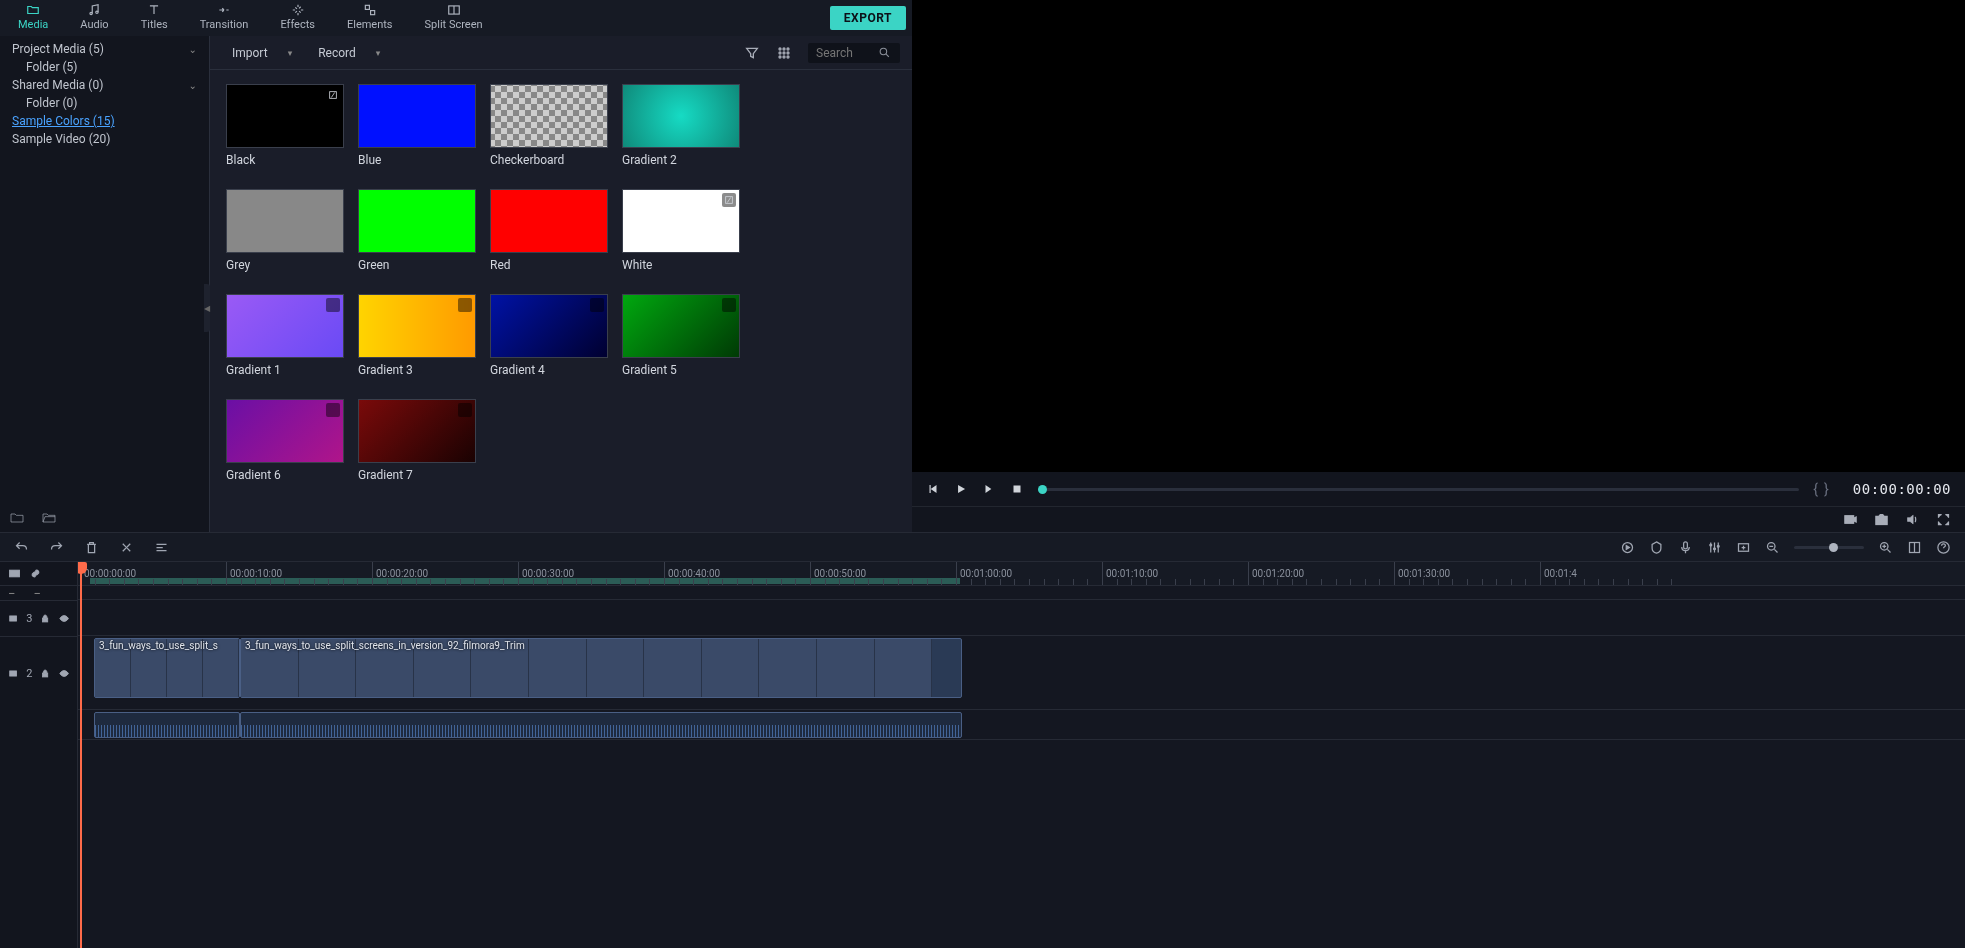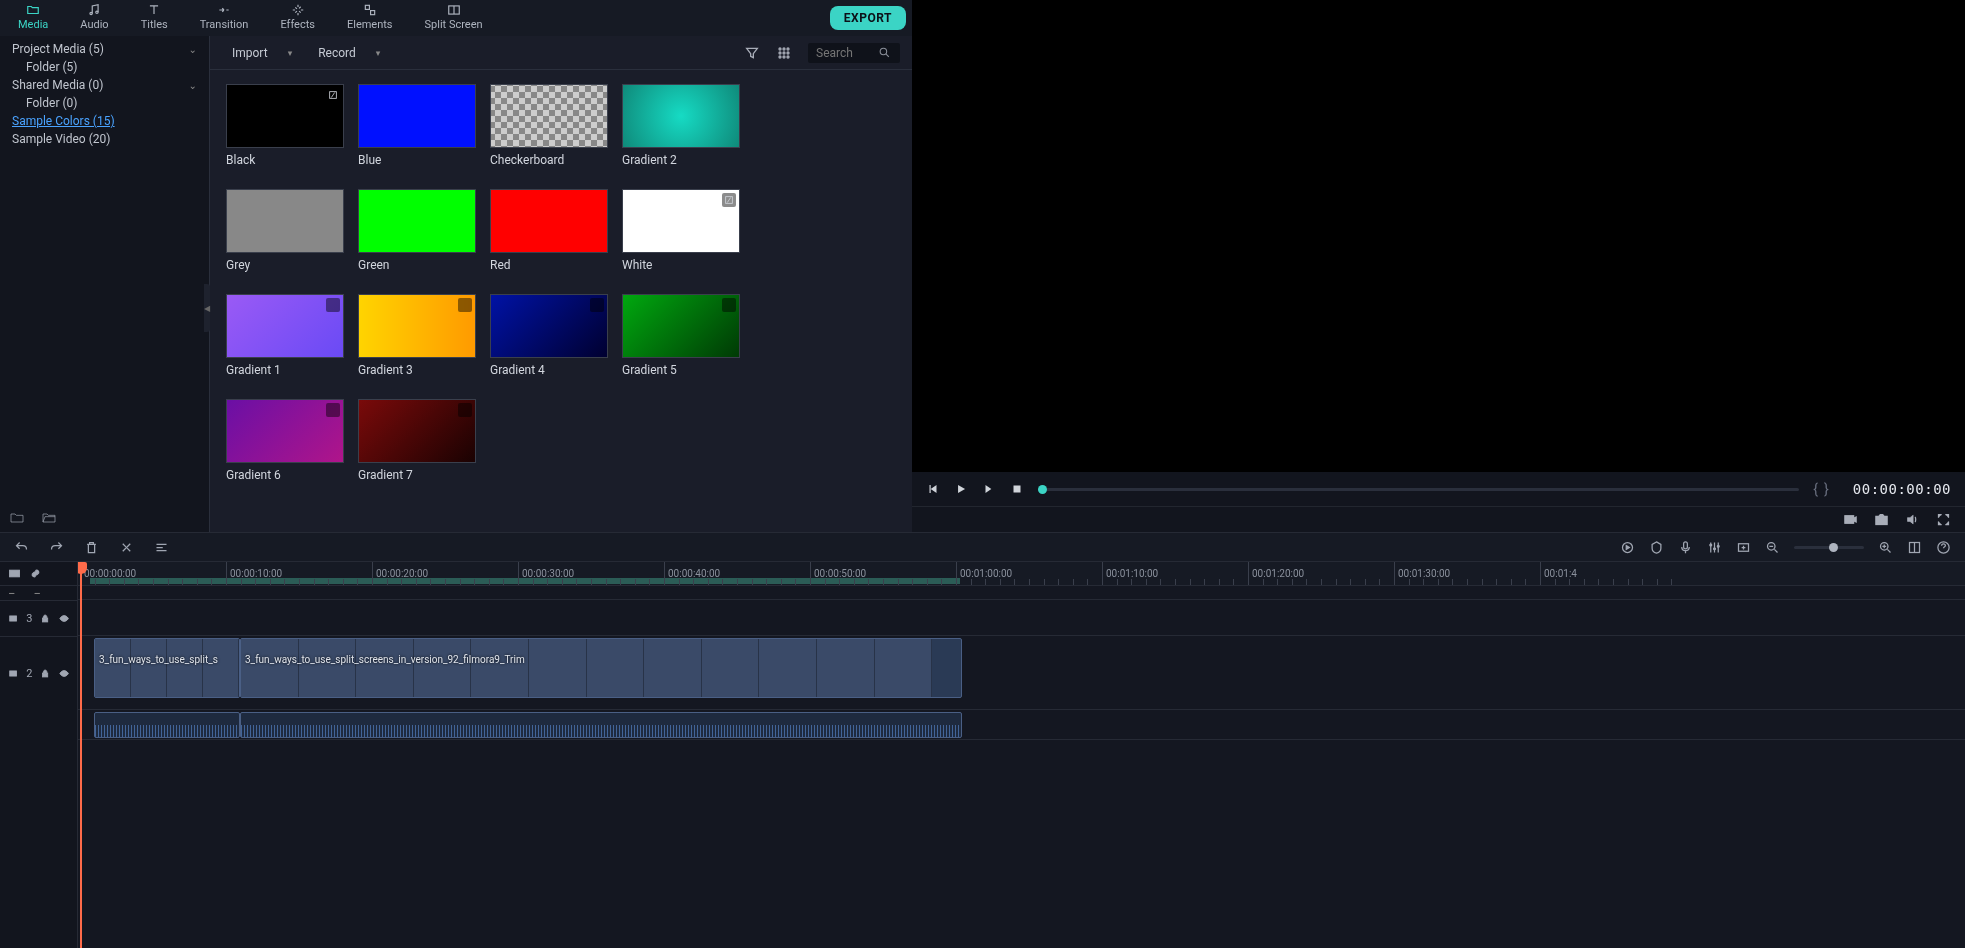--- a/index.html
+++ b/index.html
@@ -6,21 +6,21 @@
 body { background: #1a1d29; color: #d0d4da; font-size: 12px; overflow: hidden; }
 .app { display: flex; flex-direction: column; height: 948px; width: 1965px; }
 
 
 .top-area { display: flex; height: 532px; }
 .left-panel { width: 912px; background: #1a1d29; display: flex; flex-direction: column; }
 .tabs { display: flex; height: 36px; align-items: center; background: #161a24; gap: 0; padding-left: 2px; position: relative; }
 .tab { display: flex; flex-direction: column; align-items: center; justify-content: center; padding: 2px 16px 4px; cursor: pointer; color: #aeb4bf; font-size: 11px; gap: 1px; }
 .tab.active { color: #3bd4c5; }
 .tab svg { width: 14px; height: 14px; }
-.export-btn { position: absolute; right: 6px; top: 6px; background: #3bd4c5; color: #0c1018; font-weight: 700; padding: 5px 14px; border-radius: 8px; cursor: pointer; font-size: 12px; letter-spacing: .5px; }
+.export-btn { position: absolute; right: 6px; top: 6px; background: #3bd4c5; color: #0c1018; font-weight: 700; padding: 5px 14px; border-radius: 2px; cursor: pointer; font-size: 12px; letter-spacing: .5px; }
 
 .left-body { display: flex; flex: 1; }
 .tree { width: 210px; background: #12151e; border-right: 1px solid #2a2f3c; padding: 4px 0; position: relative; }
 .tree-item { padding: 2px 12px; cursor: pointer; font-size: 12px; color: #c0c5ce; display: flex; justify-content: space-between; align-items: center; }
 .tree-item.indent { padding-left: 26px; }
 .tree-item.selected { color: #4aa3ff; text-decoration: underline; }
 .tree-chevron { color: #888; font-size: 10px; }
 .tree-footer { position: absolute; bottom: 6px; left: 8px; display: flex; gap: 14px; }
 .tree-footer svg { width: 18px; height: 16px; stroke: #a3a9b5; fill: none; }
 
@@ -79,21 +79,21 @@
 .ruler-minor { position: absolute; bottom: 0; width: 1px; height: 6px; background: #3a3f4c; }
 .ruler-range { position: absolute; top: 16px; height: 6px; background: #2b5c56; left: 12px; width: 870px; }
 .playhead { position: absolute; top: 0; left: 0; width: 2px; height: 400px; background: #ff6b4a; z-index: 10; }
 .playhead::before { content: ''; position: absolute; top: 0; left: -5px; width: 12px; height: 12px; background: #ff6b4a; border-radius: 2px 2px 6px 6px; }
 
 .track-row { height: 32px; border-bottom: 1px solid #262a35; position: relative; }
 .track-row.tall { height: 74px; }
 .clip { position: absolute; top: 2px; height: 60px; background: #2a3a55; border: 1px solid #4a5f85; border-radius: 2px; overflow: hidden; }
 .clip-thumbs { display: flex; height: 100%; }
 .clip-thumbs div { height: 100%; background: #3a4a68; border-right: 1px solid rgba(0,0,0,.3); }
-.clip-title { position: absolute; top: 1px; left: 4px; font-size: 10px; color: #e0e4eb; z-index: 2; text-shadow: 0 0 3px #000; white-space: nowrap; margin-top: 14px; }
+.clip-title { position: absolute; top: 1px; left: 4px; font-size: 10px; color: #e0e4eb; z-index: 2; text-shadow: 0 0 3px #000; white-space: nowrap; }
 .clip.audio { top: 2px; height: 26px; background: #1e2a3f; }
 .clip .wave { position: absolute; bottom: 0; left: 0; right: 0; height: 12px; background: repeating-linear-gradient(90deg, #5a8bd4 0 1px, transparent 1px 3px); opacity: .6; }
 .collapse-handle { position: absolute; left: 204px; top: 50%; width: 6px; height: 48px; background: #1e222e; border-radius: 0 3px 3px 0; display: flex; align-items:center; justify-content:center; color:#666; font-size:8px; cursor:pointer;}
 
 
 .g-black { background: #000; }
 .g-blue { background: #0010ff; }
 .g-green { background: #00ff00; }
 .g-grey { background: #888; }
 .g-orange { background: linear-gradient(#ffb400, #ff8400); }

